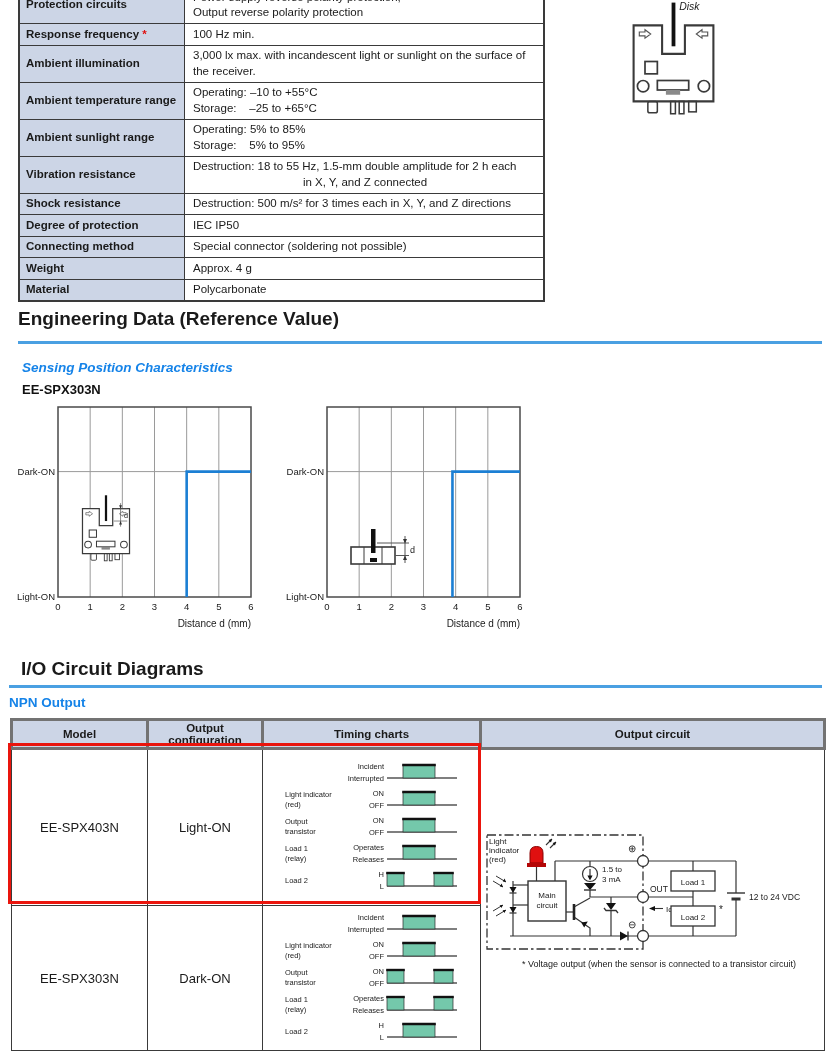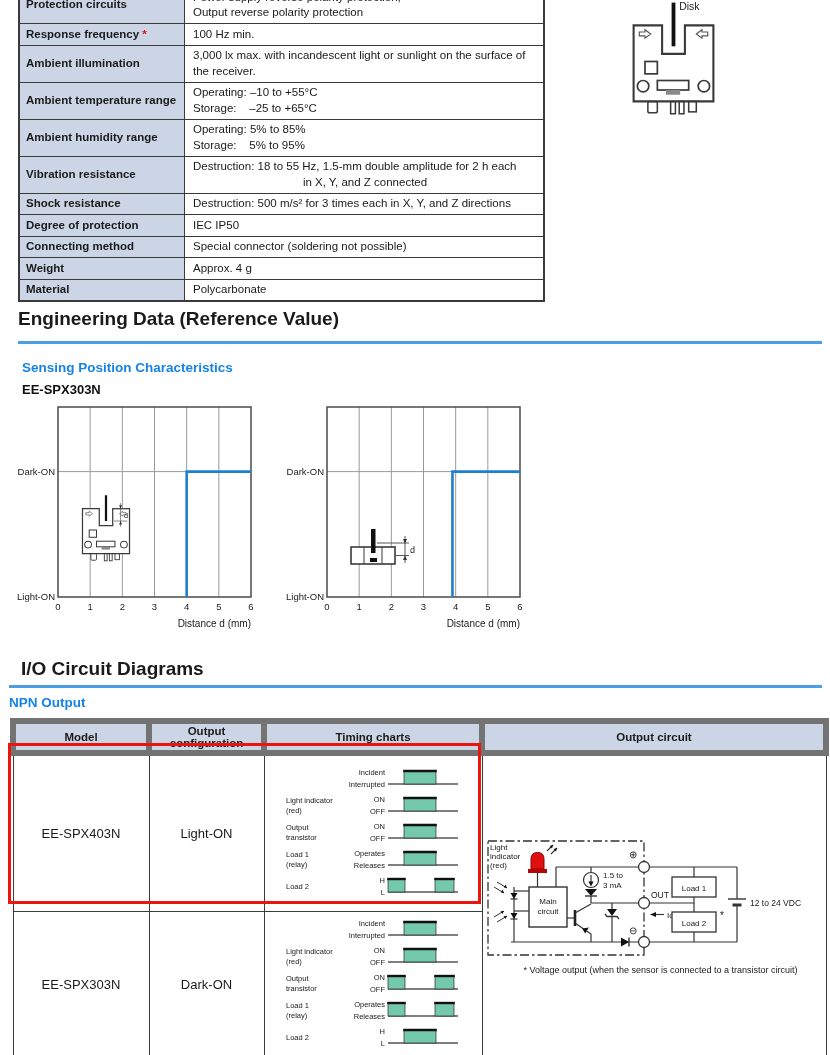--- a/index.html
+++ b/index.html
@@ -21,21 +21,21 @@
   .rule{position:absolute;height:2.5px;background:#4aa0e2;}
   .h2{position:absolute;font-size:13.5px;font-weight:bold;color:#1583e8;}
   .h3{position:absolute;font-size:13px;font-weight:bold;color:#111;}
 
   
   .chart-mount{position:absolute;}
 
   
   table.io{position:absolute;left:10px;top:718px;width:813px;border-collapse:collapse;
            table-layout:fixed;border:1.5px solid #3a3a3a;border-top-width:2px;}
-  table.io th{background:#ccd5e6;border:6px solid #737373;font-size:11.5px;font-weight:bold;
+  table.io th{background:#ccd5e6;border:3px solid #737373;font-size:11.5px;font-weight:bold;
               height:26px;text-align:center;padding:0 4px;}
   table.io td{border:1px solid #3a3a3a;text-align:center;font-size:13px;vertical-align:middle;padding:0;}
   td.row1{height:155px;} td.row2{height:144px;}
   td.circuit-cell{vertical-align:top;text-align:left;padding:82px 0 0 3px;}
   .footnote{font-size:9px;margin:3px 0 0 1px;color:#1a1a1a;padding-left:12px;}
   .timing-mount{display:inline-block;}
 
   #highlight-box{position:absolute;left:8px;top:743px;width:473px;height:161px;
                  border:3.5px solid #ea150d;box-sizing:border-box;z-index:9;}
   svg text{fill:#1a1a1a;}
@@ -67,21 +67,21 @@
           </td>
         </tr>
         <tr>
           <th>Ambient temperature range</th>
           <td>
             <div>Operating: –10 to +55°C</div>
             <div>Storage:&nbsp;&nbsp;&nbsp;&nbsp;–25 to +65°C</div>
           </td>
         </tr>
         <tr>
-          <th>Ambient humidity range</th>
+          <th>Ambient sunlight range</th>
           <td>
             <div>Operating: 5% to 85%</div>
             <div>Storage:&nbsp;&nbsp;&nbsp;&nbsp;5% to 95%</div>
           </td>
         </tr>
         <tr>
           <th>Vibration resistance</th>
           <td>
             <div>Destruction: 18 to 55 Hz, 1.5-mm double amplitude for 2 h each</div>
             <div class="line-center">in X, Y, and Z connected</div>
@@ -113,42 +113,42 @@
         </tr>
         <tr>
           <th>Material</th>
           <td>
             <div>Polycarbonate</div>
           </td>
         </tr>
       </tbody>
   </table>
 
-  <div class="chart-mount" style="left:623px;top:0px;"><svg width="185" height="138">
+  <div class="chart-mount" style="left:623px;top:0px;font-style:italic;"><svg width="185" height="138">
         <g transform="translate(3,14) scale(0.95)">
           <path d="M8,12 H38 V42 H62 V12 H92 V92 H8 Z" fill="#fff" stroke="#3a3a3a" stroke-width="2.2"></path>
           <polygon points="14,19 20,19 20,16.5 26,21 20,25.5 20,23 14,23" fill="none" stroke="#555" stroke-width="1.2"></polygon>
           <polygon points="86,19 80,19 80,16.5 74,21 80,25.5 80,23 86,23" fill="none" stroke="#555" stroke-width="1.2"></polygon>
           <rect x="20" y="50" width="13" height="13" fill="none" stroke="#3a3a3a" stroke-width="1.8"></rect>
           <circle cx="18" cy="76" r="6" fill="none" stroke="#3a3a3a" stroke-width="1.8"></circle>
           <circle cx="82" cy="76" r="6" fill="none" stroke="#3a3a3a" stroke-width="1.8"></circle>
           <rect x="33" y="70" width="33" height="10" fill="none" stroke="#3a3a3a" stroke-width="1.8"></rect>
           <rect x="42" y="80" width="15" height="5" fill="#8a8a8a"></rect>
           <rect x="23" y="92" width="10" height="12" rx="2" fill="none" stroke="#3a3a3a" stroke-width="1.6"></rect>
           <rect x="47" y="92" width="5" height="13" fill="none" stroke="#3a3a3a" stroke-width="1.6"></rect>
           <rect x="56" y="92" width="5" height="13" fill="none" stroke="#3a3a3a" stroke-width="1.6"></rect>
           <rect x="66" y="92" width="8" height="11" fill="none" stroke="#3a3a3a" stroke-width="1.6"></rect>
           <rect x="48" y="-12" width="4" height="46" fill="#111"></rect>
           <text x="56" y="-4" font-size="11">Disk</text>
         </g>
       </svg></div>
 
   <div class="h1" style="left:18px;top:308px;">Engineering Data (Reference Value)</div>
   <div class="rule" style="left:18px;top:341px;width:804px;"></div>
-  <div class="h2" style="left:22px;top:360px;">Sensing Position Characteristics</div>
+  <div class="h2" style="left:22px;top:360px;font-style:italic;">Sensing Position Characteristics</div>
   <div class="h3" style="left:22px;top:382px;">EE-SPX303N</div>
 
   <div class="chart-mount" style="left:8px;top:403px;"><svg width="252" height="232">
         <line x1="82.16666666666666" y1="4" x2="82.16666666666666" y2="194" stroke="#9a9a9a" stroke-width="1"></line>
         <line x1="114.33333333333333" y1="4" x2="114.33333333333333" y2="194" stroke="#9a9a9a" stroke-width="1"></line>
         <line x1="146.5" y1="4" x2="146.5" y2="194" stroke="#9a9a9a" stroke-width="1"></line>
         <line x1="178.66666666666666" y1="4" x2="178.66666666666666" y2="194" stroke="#9a9a9a" stroke-width="1"></line>
         <line x1="210.83333333333334" y1="4" x2="210.83333333333334" y2="194" stroke="#9a9a9a" stroke-width="1"></line>
         <line x1="50" y1="68.60000000000001" x2="243" y2="68.60000000000001" stroke="#9a9a9a" stroke-width="1"></line>
         <rect x="50" y="4" width="193" height="190" fill="none" stroke="#4a4a4a" stroke-width="1.5"></rect>

